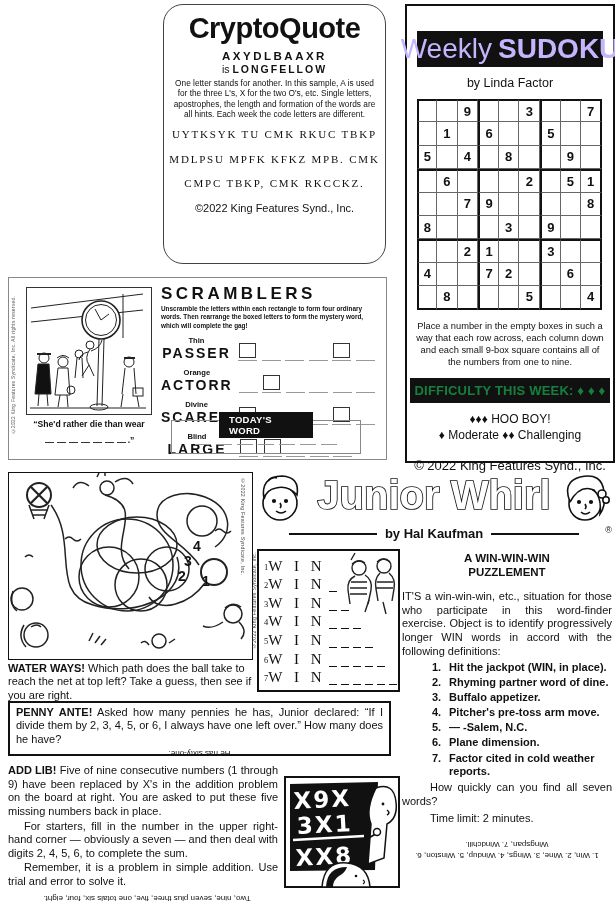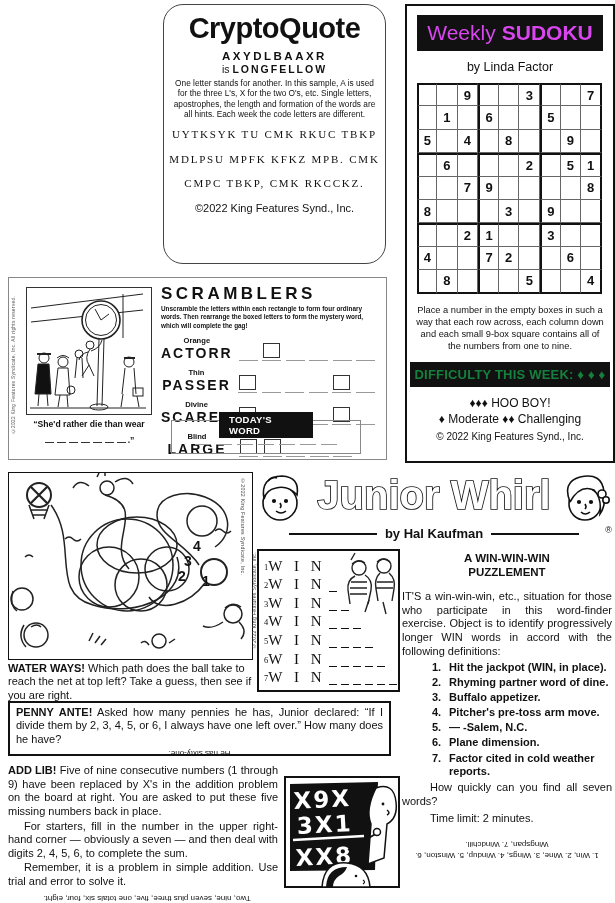--- a/index.html
+++ b/index.html
@@ -12,33 +12,33 @@
   .crypto-code{font-size:11.5px;font-weight:bold;letter-spacing:2.5px;margin-top:5px;}
   .crypto-is{font-size:10.5px;margin-top:1px;}
   .crypto-is b{letter-spacing:2px;}
   .crypto-instr{font-size:8.3px;line-height:1.25;margin:3px 8px 0 8px;}
   .crypto-lines{margin-top:9px;}
   .crypto-line{font-size:11px;letter-spacing:1.8px;margin-bottom:12.5px;white-space:nowrap;font-family:Liberation Serif, serif;}
   .crypto-copy{font-size:11px;margin-top:2px;}
 
   
   .sudoku-panel{left:405px;top:4px;width:206px;height:455px;border:2px solid #111;text-align:center;}
-  .sudoku-header{background:#111;color:#d946ef;margin:9px 10px 0 10px;height:36px;display:flex;align-items:center;justify-content:center;font-size:21px;}
+  .sudoku-header{background:#111;color:#c4b5fd;margin:25px 10px 0 10px;height:36px;display:flex;align-items:center;justify-content:center;font-size:28px;}
   .sudoku-header .bold{font-weight:bold;margin-left:6px;}
   .sudoku-byline{font-size:12.5px;margin-top:9px;}
   .su-grid{display:grid;grid-template-columns:repeat(9,20.6px);grid-auto-rows:23.4px;margin:9px auto 0 auto;width:187px;}
   .su-cell{border-right:1px solid #666;border-bottom:1px solid #666;display:flex;align-items:center;justify-content:center;font-size:13px;font-weight:bold;background:#fff;}
   .su-cell.bl{border-left:2px solid #111;}
   .su-cell.bt{border-top:2px solid #111;}
   .su-cell.brr{border-right:2px solid #111;}
   .su-cell.bbb{border-bottom:2px solid #111;}
   .sudoku-instr{font-size:9.3px;line-height:1.3;margin:10px 9px 0 9px;}
   .sudoku-diff{background:#111;color:#15803d;font-weight:bold;font-size:13px;height:25px;margin:10px 3px 0 3px;display:flex;align-items:center;justify-content:center;letter-spacing:.2px;}
   .sudoku-legend{font-size:12px;margin-top:8px;line-height:1.35;}
-  .sudoku-copy{font-size:10px;margin-top:4px;}
+  .sudoku-copy{font-size:13px;margin-top:15px;}
 
   
   .scr-panel{left:8px;top:277px;width:377px;height:181px;border:1px solid #888;}
   .scr-cartoon{left:17px;top:9px;width:124px;height:126px;border:1px solid #333;background:#fff;}
   .scr-vcopy{left:2px;top:18px;font-size:4.8px;color:#555;writing-mode:vertical-rl;transform:rotate(180deg);letter-spacing:.3px;}
   .scr-caption{left:10px;top:141px;width:140px;text-align:center;font-weight:bold;font-size:8.6px;}
   .cap-blanks{margin-top:6px;}
   .cap-blank{display:inline-block;width:9px;border-bottom:1.3px solid #333;height:7px;margin:0 1.5px;}
   .scr-right{left:152px;top:6px;width:218px;}
   .scr-title{font-size:17px;font-weight:bold;letter-spacing:3.5px;}
@@ -268,66 +268,66 @@
   <div class="abs scr-caption">
     <div>“She'd rather die than wear</div>
     <div class="cap-blanks"><span class="cap-blank"></span><span class="cap-blank"></span><span class="cap-blank"></span><span class="cap-blank"></span><span class="cap-blank"></span><span class="cap-blank"></span><span class="cap-blank"></span><span class="cap-end">.”</span></div>
   </div>
   <div class="abs scr-right">
     <div class="scr-title">SCRAMBLERS</div>
     <div class="scr-instr">Unscramble the letters within each rectangle to form four ordinary words. Then rearrange the boxed letters to form the mystery word, which will complete the gag!</div>
     <div class="scr-rows">
         <div class="scr-row">
           <div class="scr-left">
-            <div class="scr-clue">Orange</div>
-            <div class="scr-word">ACTORR</div>
+            <div class="scr-clue">Thin</div>
+            <div class="scr-word">PASSER</div>
           </div>
           <div class="scr-slots">
-            <div class="slot">
-              <div class="ubar"></div>
-            </div>
             <div class="slot box">
               <div class="sqr"></div>
               <div class="ubar"></div>
             </div>
             <div class="slot">
               <div class="ubar"></div>
             </div>
             <div class="slot">
               <div class="ubar"></div>
             </div>
             <div class="slot">
+              <div class="ubar"></div>
+            </div>
+            <div class="slot box">
+              <div class="sqr"></div>
               <div class="ubar"></div>
             </div>
             <div class="slot">
               <div class="ubar"></div>
             </div>
           </div>
         </div>
         <div class="scr-row">
           <div class="scr-left">
-            <div class="scr-clue">Thin</div>
-            <div class="scr-word">PASSER</div>
+            <div class="scr-clue">Orange</div>
+            <div class="scr-word">ACTORR</div>
           </div>
           <div class="scr-slots">
+            <div class="slot">
+              <div class="ubar"></div>
+            </div>
             <div class="slot box">
               <div class="sqr"></div>
               <div class="ubar"></div>
             </div>
             <div class="slot">
               <div class="ubar"></div>
             </div>
             <div class="slot">
               <div class="ubar"></div>
             </div>
             <div class="slot">
-              <div class="ubar"></div>
-            </div>
-            <div class="slot box">
-              <div class="sqr"></div>
               <div class="ubar"></div>
             </div>
             <div class="slot">
               <div class="ubar"></div>
             </div>
           </div>
         </div>
         <div class="scr-row">
           <div class="scr-left">
             <div class="scr-clue">Divine</div>

